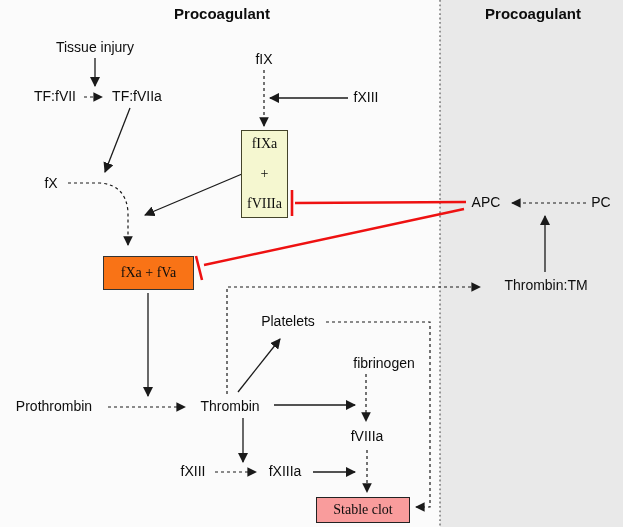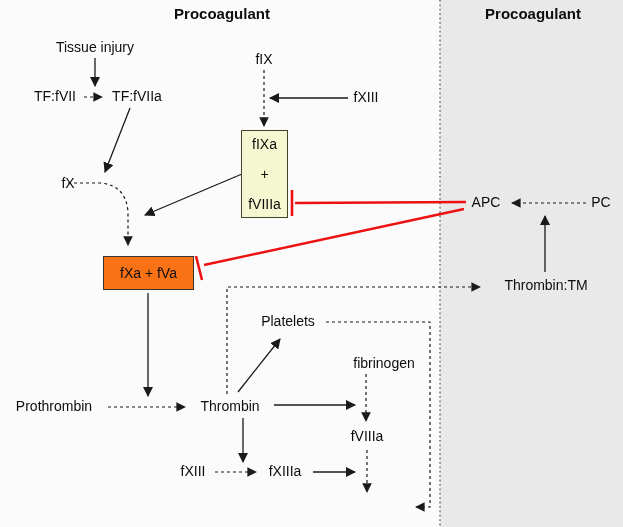--- a/index.html
+++ b/index.html
@@ -15,21 +15,21 @@
   }
   svg.lines{position:absolute;left:0;top:0;}
   .lbl{
     position:absolute;transform:translate(-50%,-50%);
     font-size:14px;white-space:nowrap;line-height:1.1;
   }
   .hdr{font-weight:bold;font-size:15px;}
   .node-box{
     position:absolute;border:1.4px solid #44442a;
     display:flex;align-items:center;justify-content:center;
-    font-size:14px;box-sizing:border-box;white-space:nowrap;
+    font-size:14px;box-sizing:border-box;white-space:nowrap;font-family:Liberation Serif, serif;
   }
   .box-yellow{
     left:241px;top:130px;width:47px;height:88px;background:#f5f7d0;
     flex-direction:column;justify-content:space-between;padding:5px 0;
   }
   .box-blue{left:103px;top:256px;width:91px;height:34px;background:#f97316;border-color:#333;}
   .box-pink{left:316px;top:497px;width:94px;height:26px;background:#f99c9c;border-color:#222;}
 </style>
 </head>
 <body>
@@ -76,34 +76,37 @@
   </svg>
 
   <div class="lbl hdr" style="left:222px;top:14px">Procoagulant</div>
   <div class="lbl hdr" style="left:533px;top:14px">Procoagulant</div>
 
   <div class="lbl" style="left:95px;top:48px">Tissue injury</div>
   <div class="lbl" style="left:55px;top:97px">TF:fVII</div>
   <div class="lbl" style="left:137px;top:97px">TF:fVIIa</div>
   <div class="lbl" style="left:264px;top:60px">fIX</div>
   <div class="lbl" style="left:366px;top:98px">fXIII</div>
-  <div class="lbl" style="left:68px;top:184px">fX</div>
+  <div class="lbl" style="left:51px;top:184px">fX</div>
   <div class="lbl" style="left:486px;top:203px">APC</div>
   <div class="lbl" style="left:601px;top:203px">PC</div>
   <div class="lbl" style="left:546px;top:286px">Thrombin:TM</div>
   <div class="lbl" style="left:54px;top:407px">Prothrombin</div>
   <div class="lbl" style="left:230px;top:407px">Thrombin</div>
   <div class="lbl" style="left:288px;top:322px">Platelets</div>
   <div class="lbl" style="left:384px;top:364px">fibrinogen</div>
   <div class="lbl" style="left:367px;top:437px">fVIIIa</div>
   <div class="lbl" style="left:193px;top:472px">fXIII</div>
   <div class="lbl" style="left:285px;top:472px">fXIIIa</div>
 
   <div class="node-box box-yellow">
     <span>fIXa</span>
     <span>+</span>
     <span>fVIIIa</span>
   </div>
   <div class="node-box box-blue">
     <span>fXa + fVa</span>
   </div>
+  <div class="node-box box-pink">
+    <span>Stable clot</span>
+  </div>
 
 </div>
 
 </body></html>

